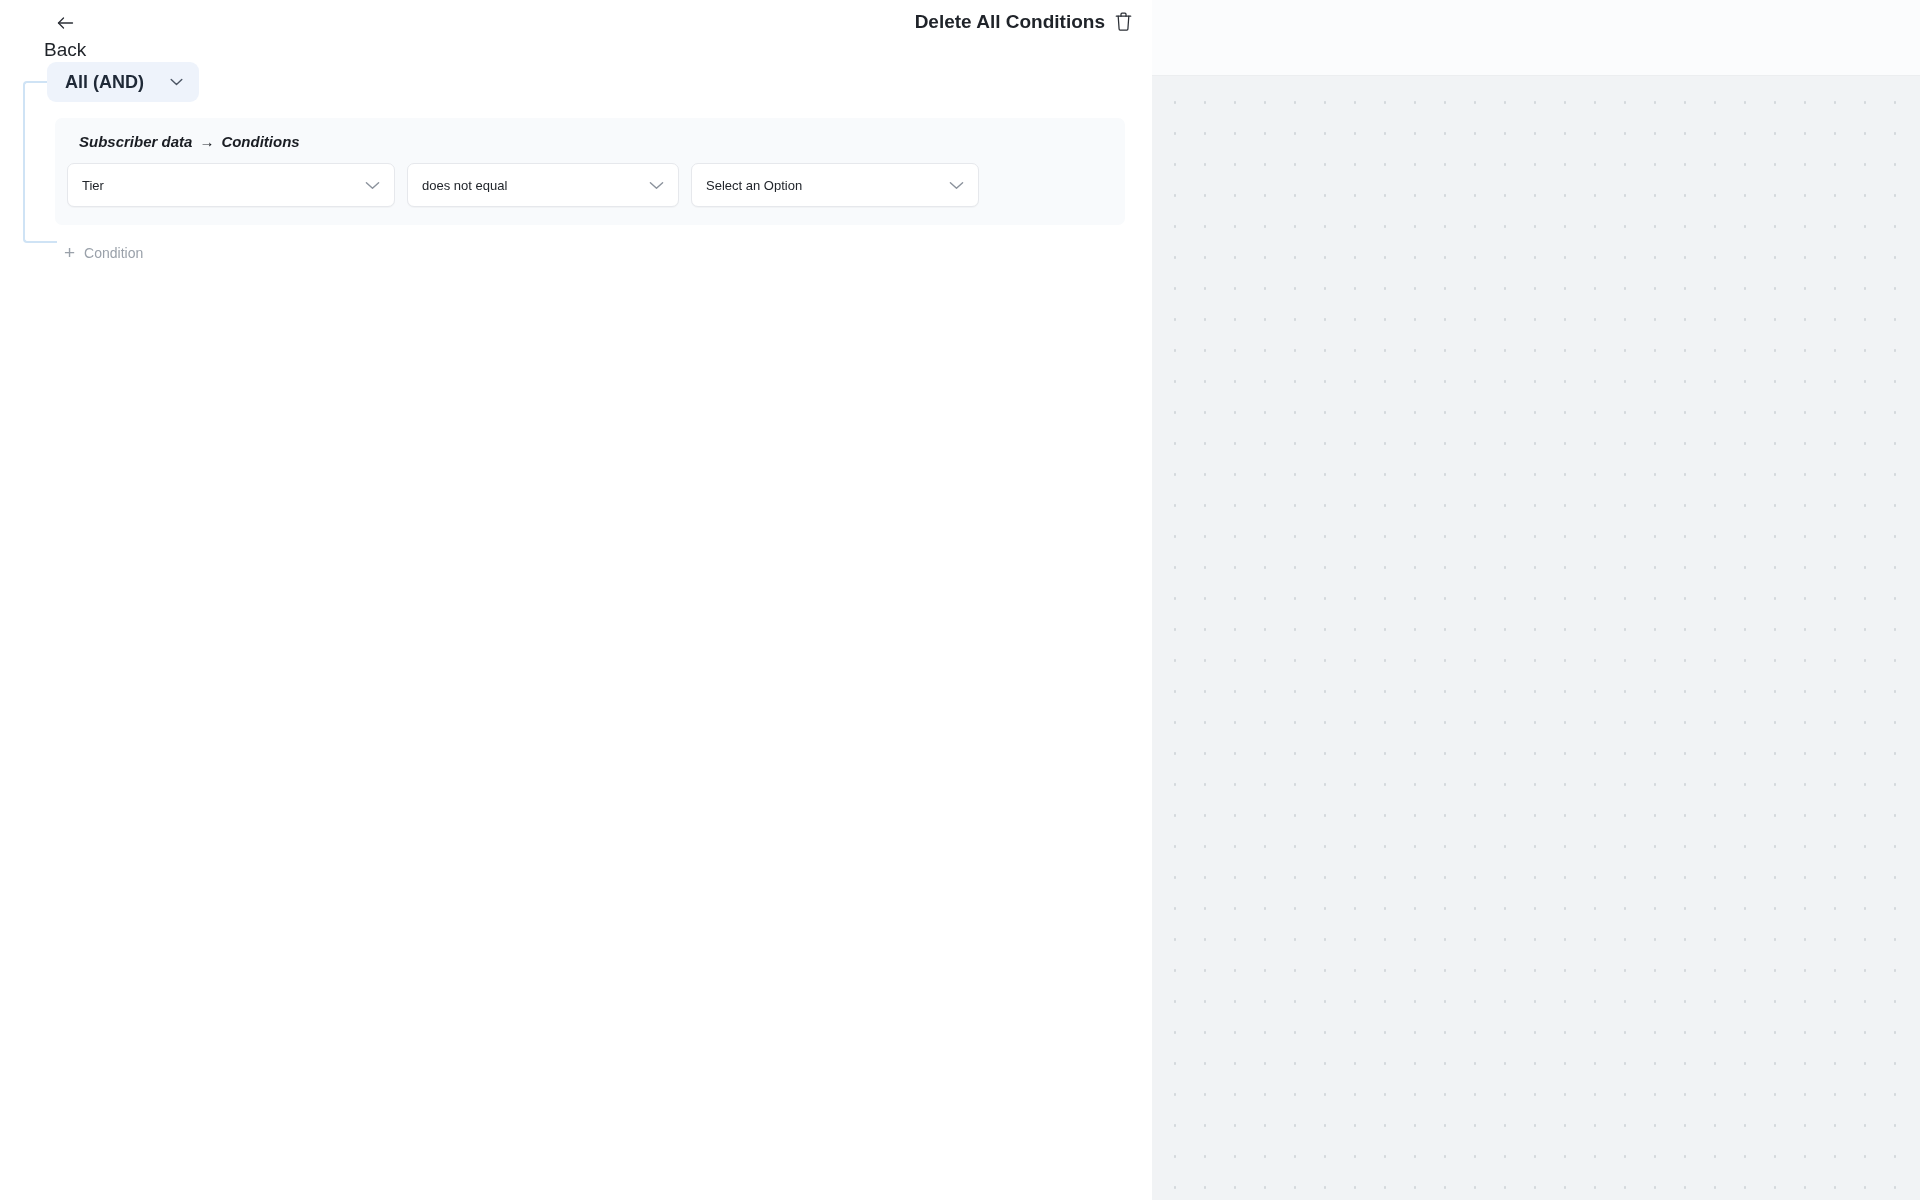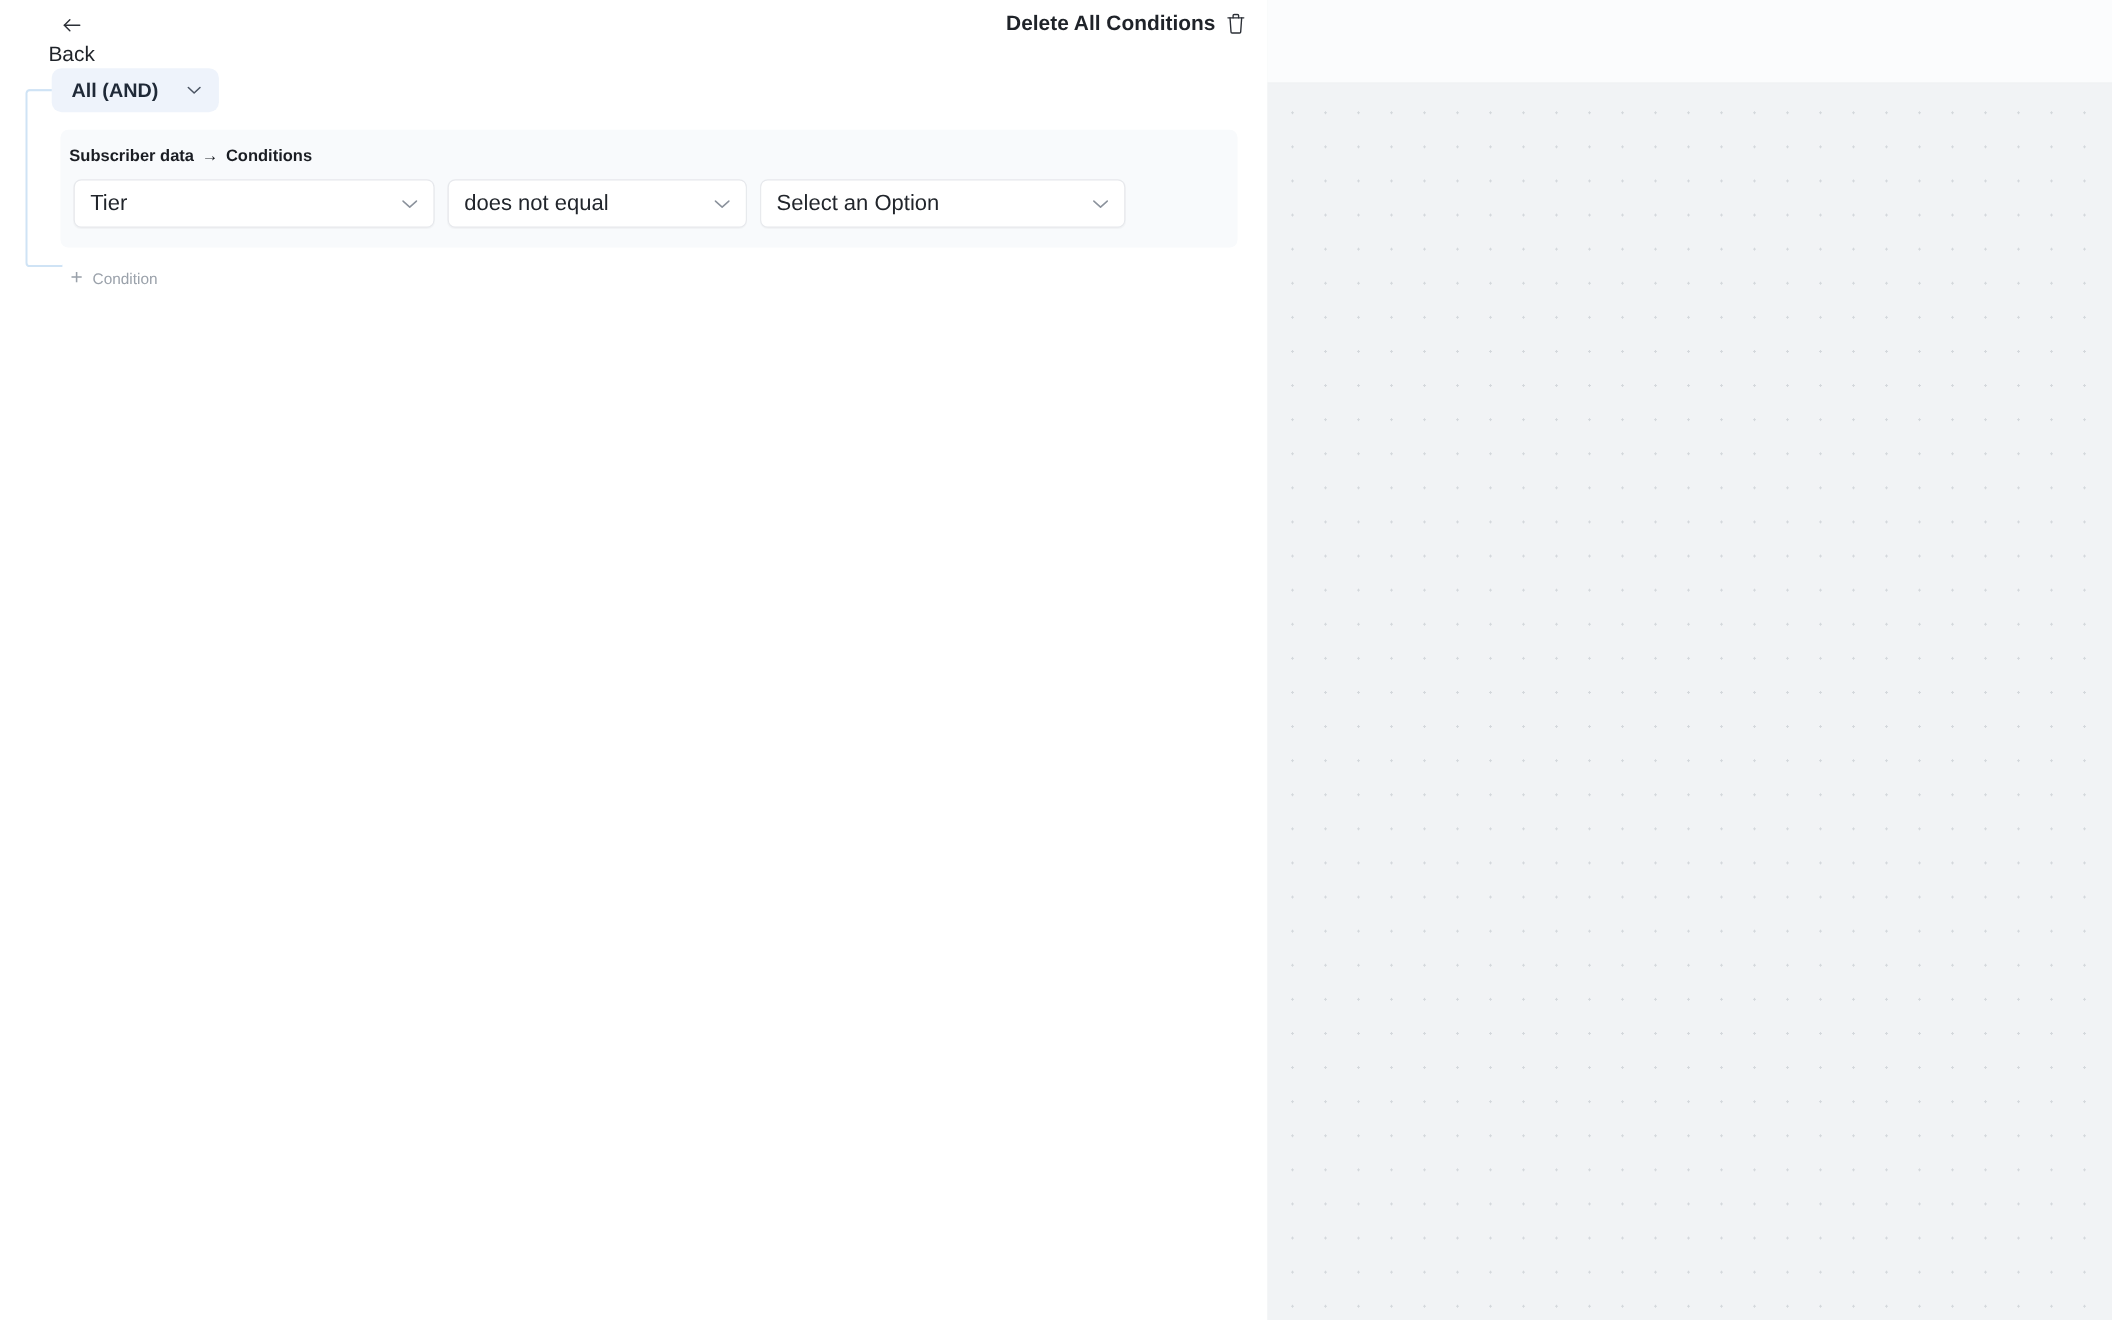--- a/index.html
+++ b/index.html
@@ -162,27 +162,28 @@
   .condition-card {
     position: relative;
     margin-left: 55px;
     margin-top: 16px;
     width: 1070px;
     background: #f8fafc;
     border-radius: 7px;
     padding: 16px 0 18px 0;
   }
   .condition-meta {
-    margin-left: 8px;
+    margin-left: 24px;
     font-size: 15px;
     font-weight: bold;
     color: #1a1d23;
     display: flex;
     gap: 7px;
     line-height: 1;
+    font-style: italic;
   }
   .meta-arrow { font-size: 15px; color: #1a1d23; }
 
   .condition-row {
     display: flex;
     gap: 12px;
     margin-top: 14px;
     margin-left: 12px;
   }
 
@@ -194,24 +195,24 @@
     border-radius: 7px;
     display: flex;
     align-items: center;
     padding: 0 14px;
     cursor: pointer;
     box-shadow: 0 1px 1px rgba(16,24,40,0.03);
     font-family: "Liberation Sans", sans-serif;
   }
   .select-box.w1 { width: 328px; }
   .select-box.w2 { width: 272px; }
-  .select-box.w3 { width: 332px; }
+  .select-box.w3 { width: 288px; }
 
   .select-value {
-    font-size: 20px;
+    font-size: 13px;
     color: #21252b;
     line-height: 1;
     flex: 1;
     text-align: left;
     white-space: nowrap;
     overflow: hidden;
   }
   .select-value.placeholder { color: #21252b; }
 
   .chev { display: inline-flex; color: #8b929c; margin-left: 8px; }

